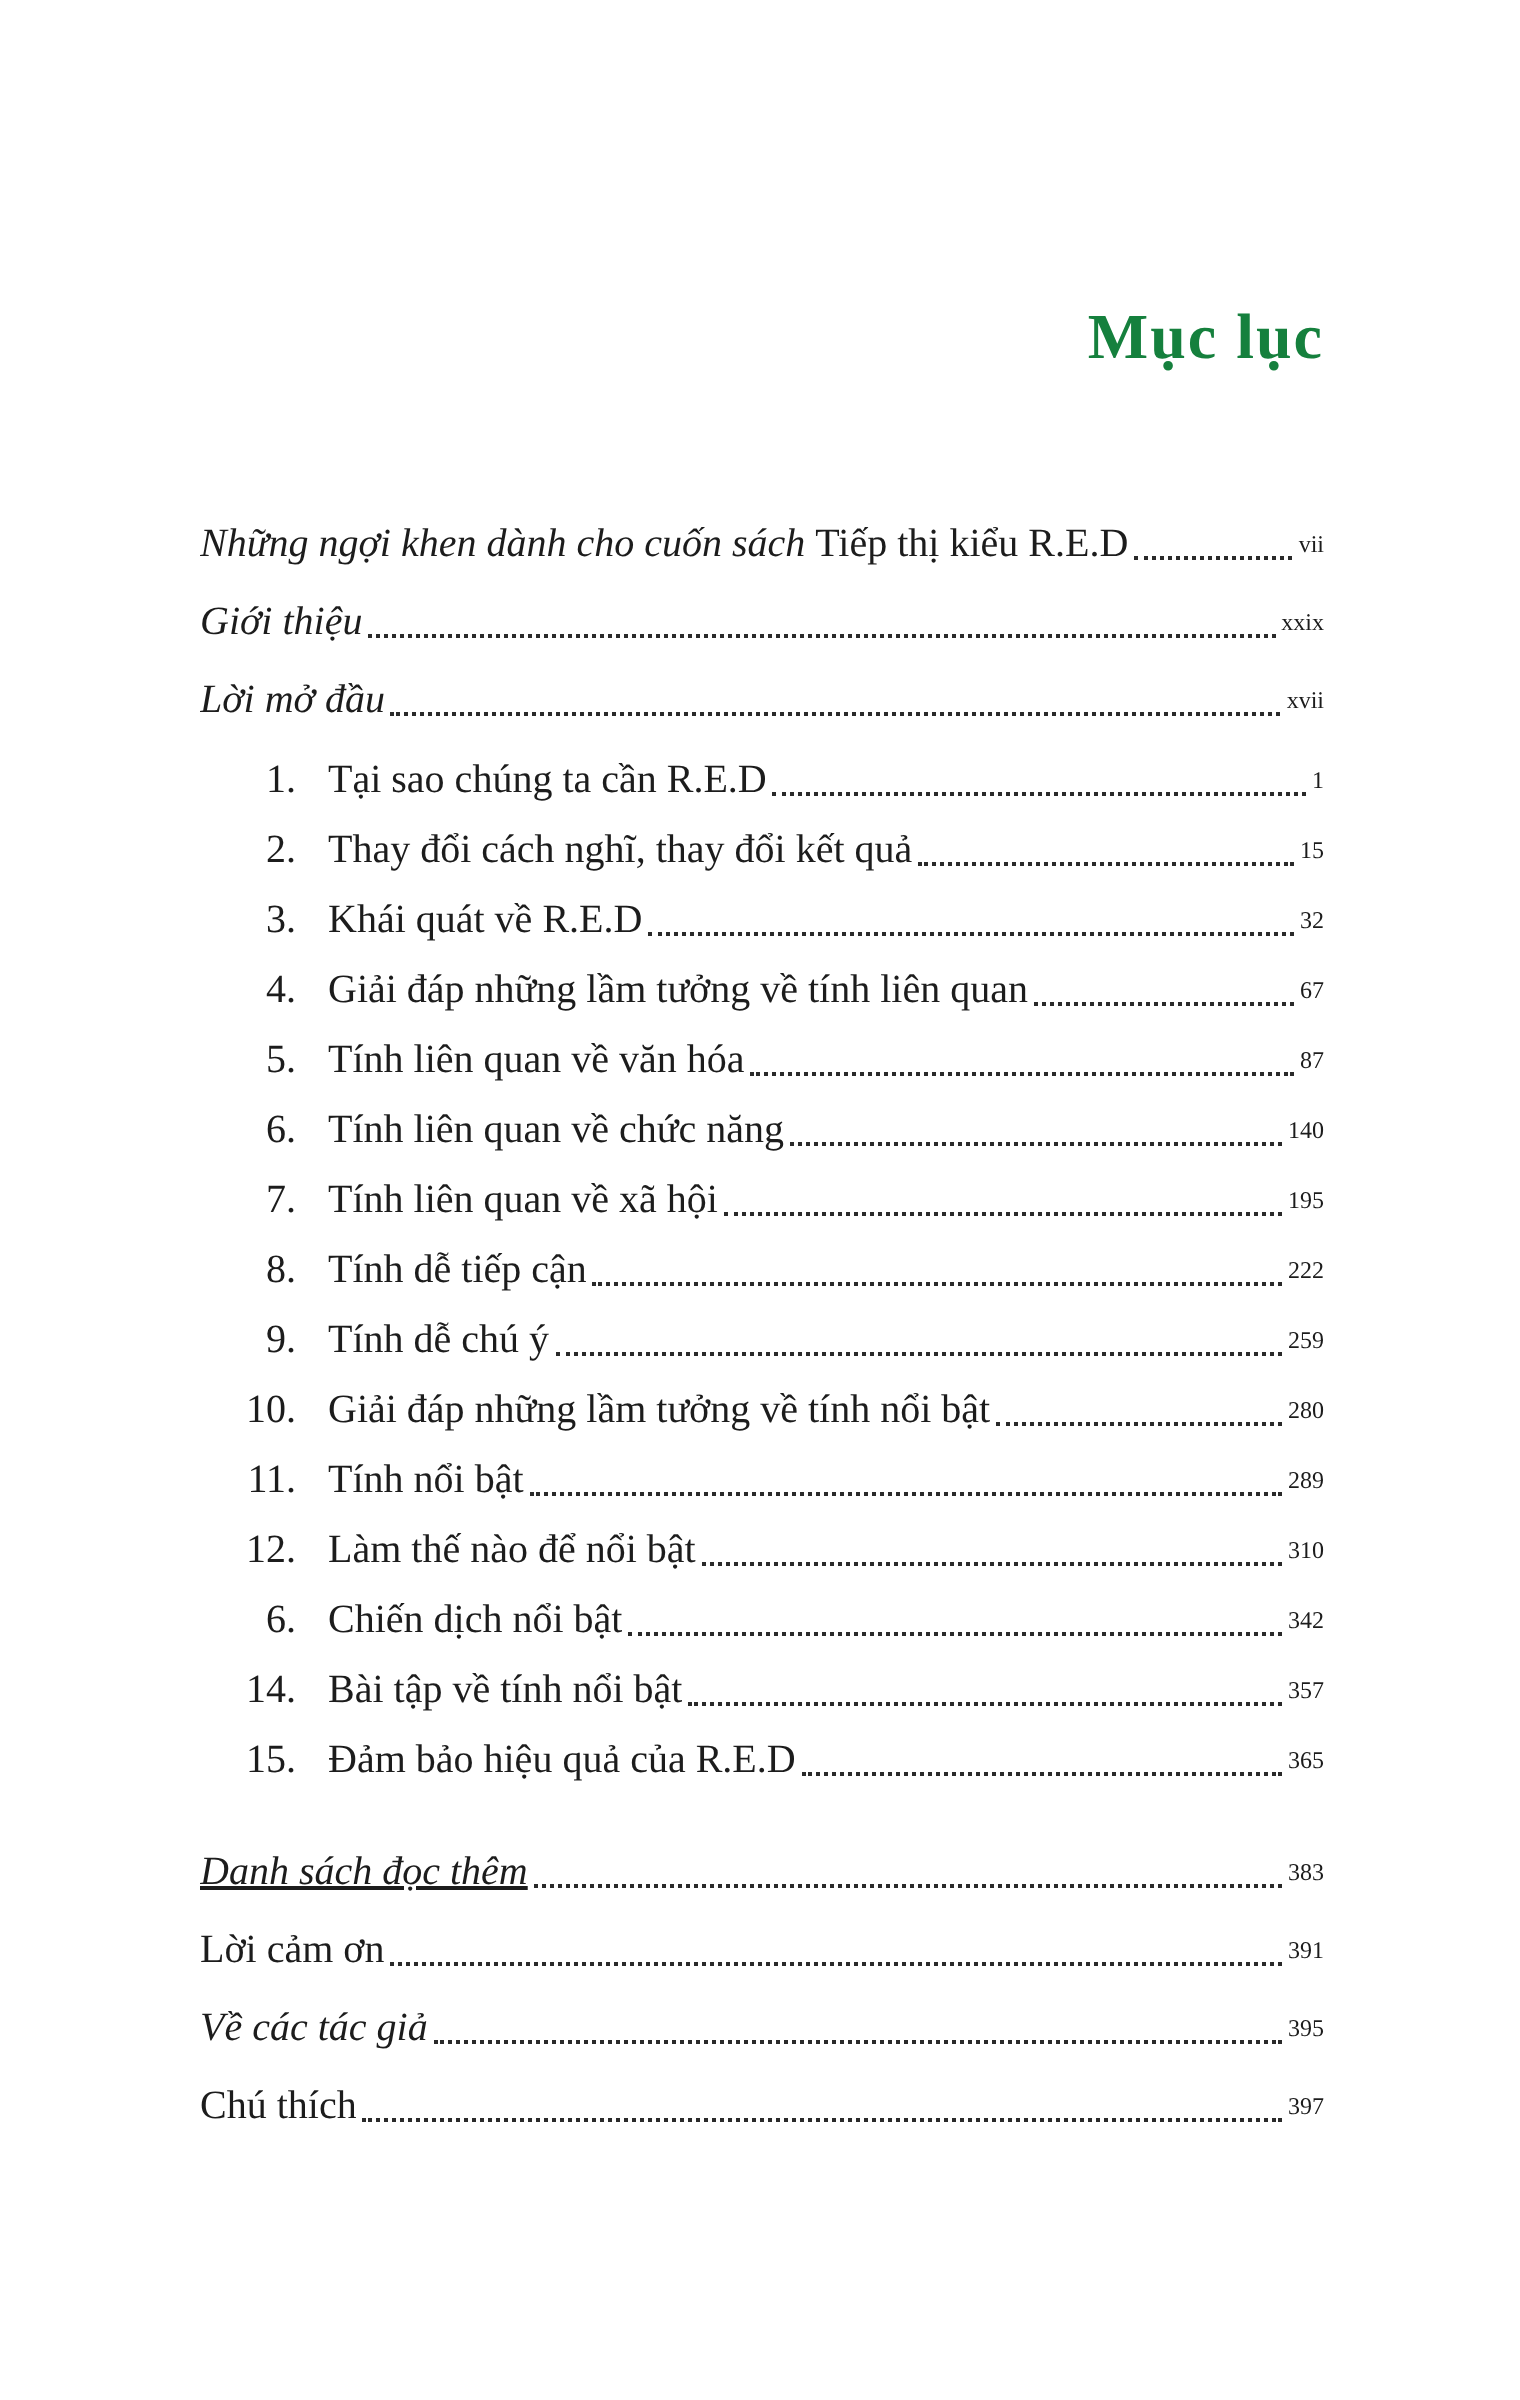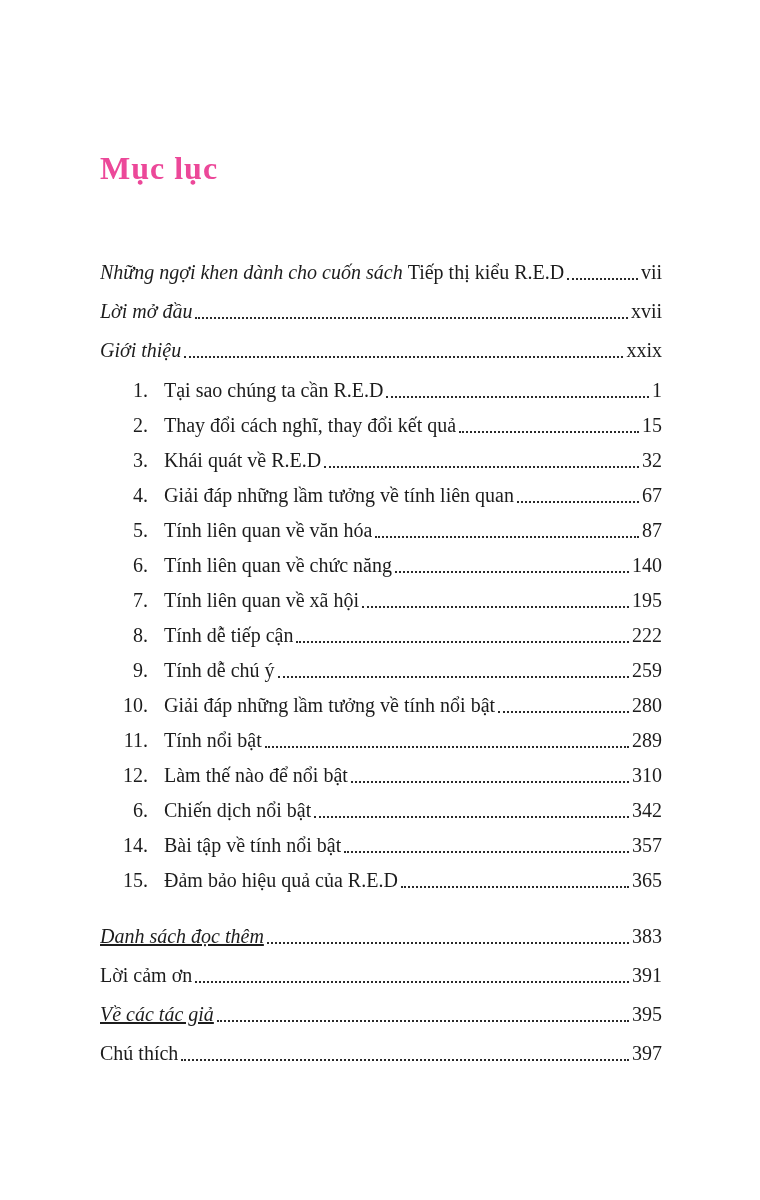--- a/index.html
+++ b/index.html
@@ -13,26 +13,26 @@
     height: 1200px;
     margin: 0 auto;
     background: #ffffff;
     color: #1c1c1c;
     font-family: "Liberation Serif", serif;
     overflow: hidden;
     box-sizing: border-box;
     padding: 150px 98px 0 100px;
   }
   .toc-title {
-    text-align: left;
+    text-align: right;
     font-size: 32px;
     font-weight: 700;
     letter-spacing: 1px;
     margin: 0 0 72px 0;
-    color: #ec4899;
+    color: #15803d;
   }
   .row {
     display: flex;
     align-items: flex-end;
     font-size: 20px;
     line-height: 26px;
   }
   .front .row,
   .back .row {
     margin-bottom: 13px;
@@ -49,21 +49,21 @@
     font-style: normal;
   }
   .leader {
     flex: 1 1 12px;
     min-width: 10px;
     border-bottom: 2px dotted #2a2a2a;
     margin: 0 3px 5px 3px;
   }
   .pg {
     white-space: nowrap;
-    font-size: 20px;
+    font-size: 12px;
     flex: 0 0 auto;
   }
   .chapters {
     margin-top: 14px;
     margin-bottom: 20px;
   }
   .chapters .row {
     margin-bottom: 9px;
   }
   .num {
@@ -84,28 +84,28 @@
 
   <h1 class="toc-title">Mục lục</h1>
 
   <div class="front">
     <div class="row">
       <span class="t"><span>Những ngợi khen dành cho cuốn sách </span><span class="roman">Tiếp thị kiểu R.E.D</span></span>
       <span class="leader"></span>
       <span class="pg">vii</span>
     </div>
     <div class="row">
+      <span class="t">Giới thiệu</span>
+      <span class="leader"></span>
+      <span class="pg">xxix</span>
+    </div>
+    <div class="row">
       <span class="t">Lời mở đầu </span>
       <span class="leader"></span>
       <span class="pg">xvii</span>
-    </div>
-    <div class="row">
-      <span class="t">Giới thiệu</span>
-      <span class="leader"></span>
-      <span class="pg">xxix</span>
     </div>
   </div>
 
   <div class="chapters">
     <div class="row">
       <span class="num">1.</span>
       <span class="t">Tại sao chúng ta cần R.E.D</span>
       <span class="leader"></span>
       <span class="pg">1</span>
     </div>
@@ -200,21 +200,21 @@
       <span class="t" style="font-style: italic; text-decoration: underline;">Danh sách đọc thêm</span>
       <span class="leader"></span>
       <span class="pg">383</span>
     </div>
     <div class="row">
       <span class="t" style="">Lời cảm ơn</span>
       <span class="leader"></span>
       <span class="pg">391</span>
     </div>
     <div class="row">
-      <span class="t" style="font-style: italic; text-decoration: underline;">Về các tác giả</span>
+      <span class="t" style="font-style: italic;">Về các tác giả</span>
       <span class="leader"></span>
       <span class="pg">395</span>
     </div>
     <div class="row">
       <span class="t" style="">Chú thích</span>
       <span class="leader"></span>
       <span class="pg">397</span>
     </div>
   </div>
 

